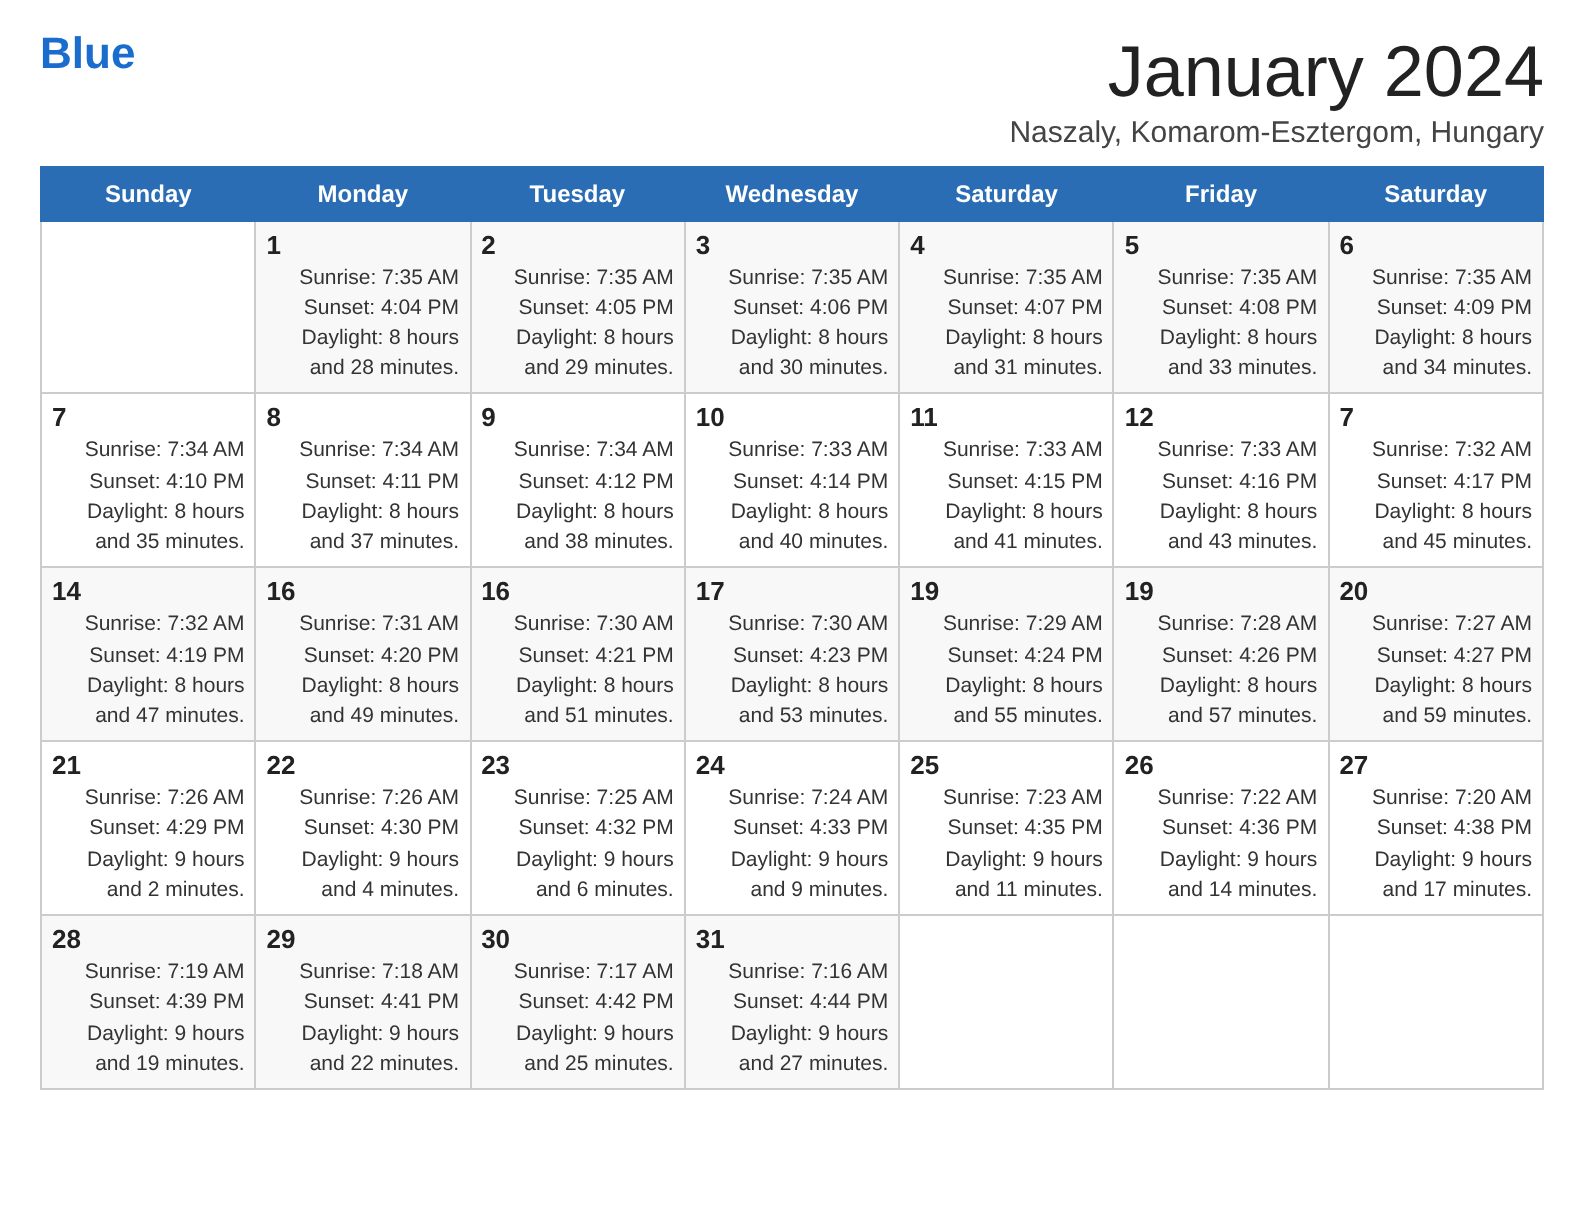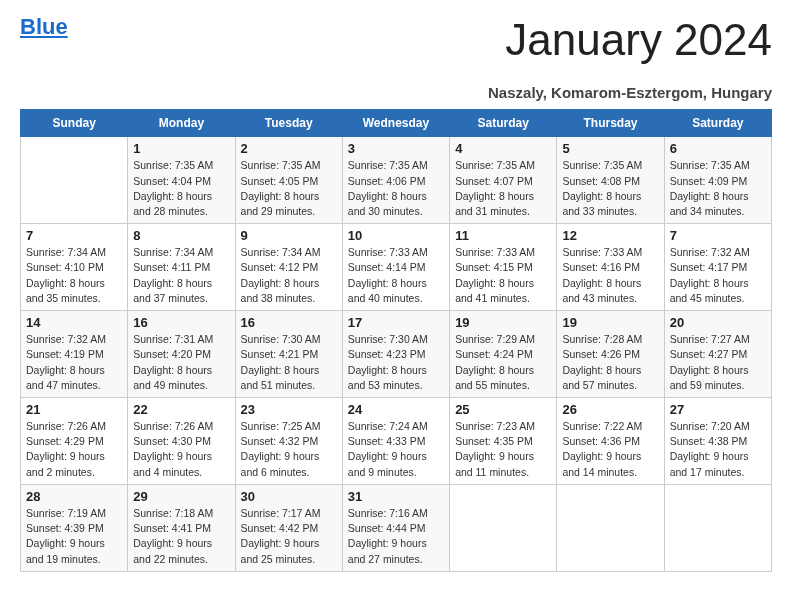--- a/index.html
+++ b/index.html
@@ -36,30 +36,29 @@
       border-left: 10px solid transparent;
       border-right: 10px solid transparent;
       border-bottom: 18px solid #1a9ad7;
       margin-left: 2px;
       margin-bottom: -2px;
     }
     .title-section {
       text-align: right;
     }
     .month-title {
-      font-size: 44px;
+      font-size: 36px;
       font-weight: normal;
       color: #222;
       line-height: 1.1;
     }
     .location {
       font-size: 15px;
       color: #444;
-      margin-top: 20px;
-      font-weight: bold;
+      margin-top: 2px;
     }
     .calendar {
       width: 100%;
       border-collapse: collapse;
       font-size: 11px;
     }
     .calendar thead th {
       background: #2a6db5;
       color: #fff;
       padding: 6px 4px;
@@ -85,47 +84,48 @@
       font-size: 13px;
       font-weight: bold;
       color: #222;
       display: block;
       margin-bottom: 2px;
     }
     .day-info {
       color: #333;
       font-size: 10.5px;
       line-height: 1.45;
+      text-align: right;
     }
     .empty-cell {
       background: #fff !important;
     }
   </style>
 </head>
 <body>
 
 <div class="header">
   <div class="logo">
-    <span class="logo-blue" style="font-size:22px;font-weight:bold;margin-top:-2px;text-decoration:underline;">Blue</span>
+    <span class="logo-blue" style="font-size:22px;font-weight:bold;margin-top:-2px;">Blue</span>
   </div>
   <div class="title-section">
     <div class="month-title">January 2024</div>
     <div class="location">Naszaly, Komarom-Esztergom, Hungary</div>
   </div>
 </div>
 
 <table class="calendar">
   <thead>
     <tr id="weekday-row">
         <th>Sunday</th>
         <th>Monday</th>
         <th>Tuesday</th>
         <th>Wednesday</th>
         <th>Saturday</th>
-        <th>Thursday</th>
+        <th>Friday</th>
         <th>Saturday</th>
       </tr>
   </thead>
   <tbody id="calendar-body">
       <tr>
         <td class="empty-cell"></td>
         <td>
           <span class="day-num">1</span>
           <div class="day-info">Sunrise: 7:35 AM<br>Sunset: 4:04 PM<br>Daylight: 8 hours<br>and 28 minutes.</div>
         </td>

